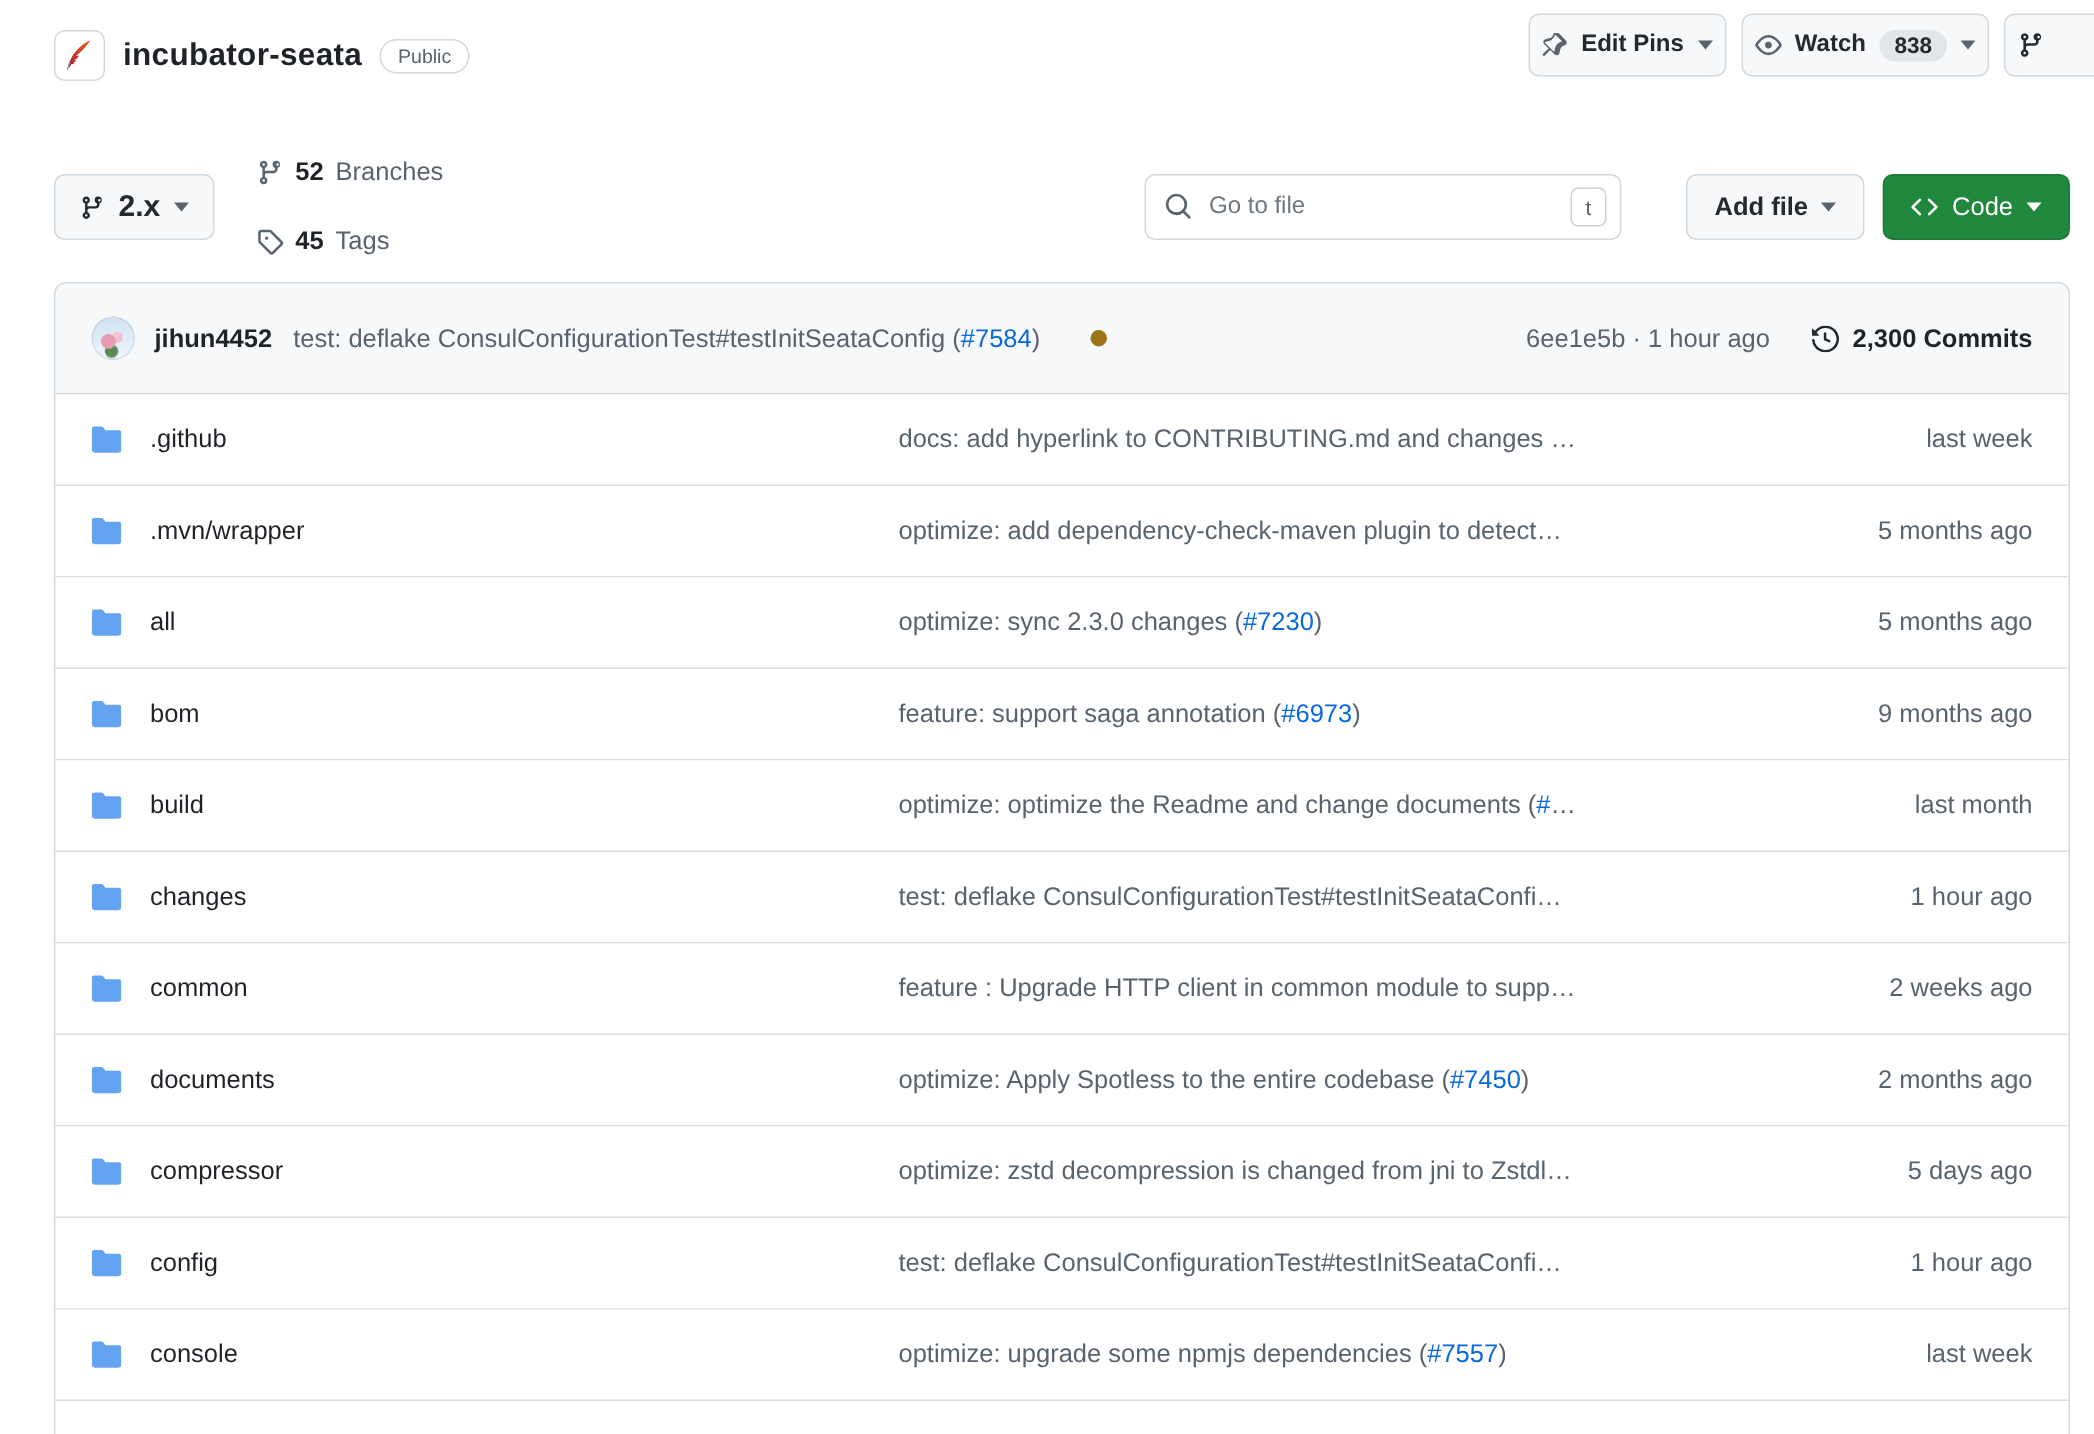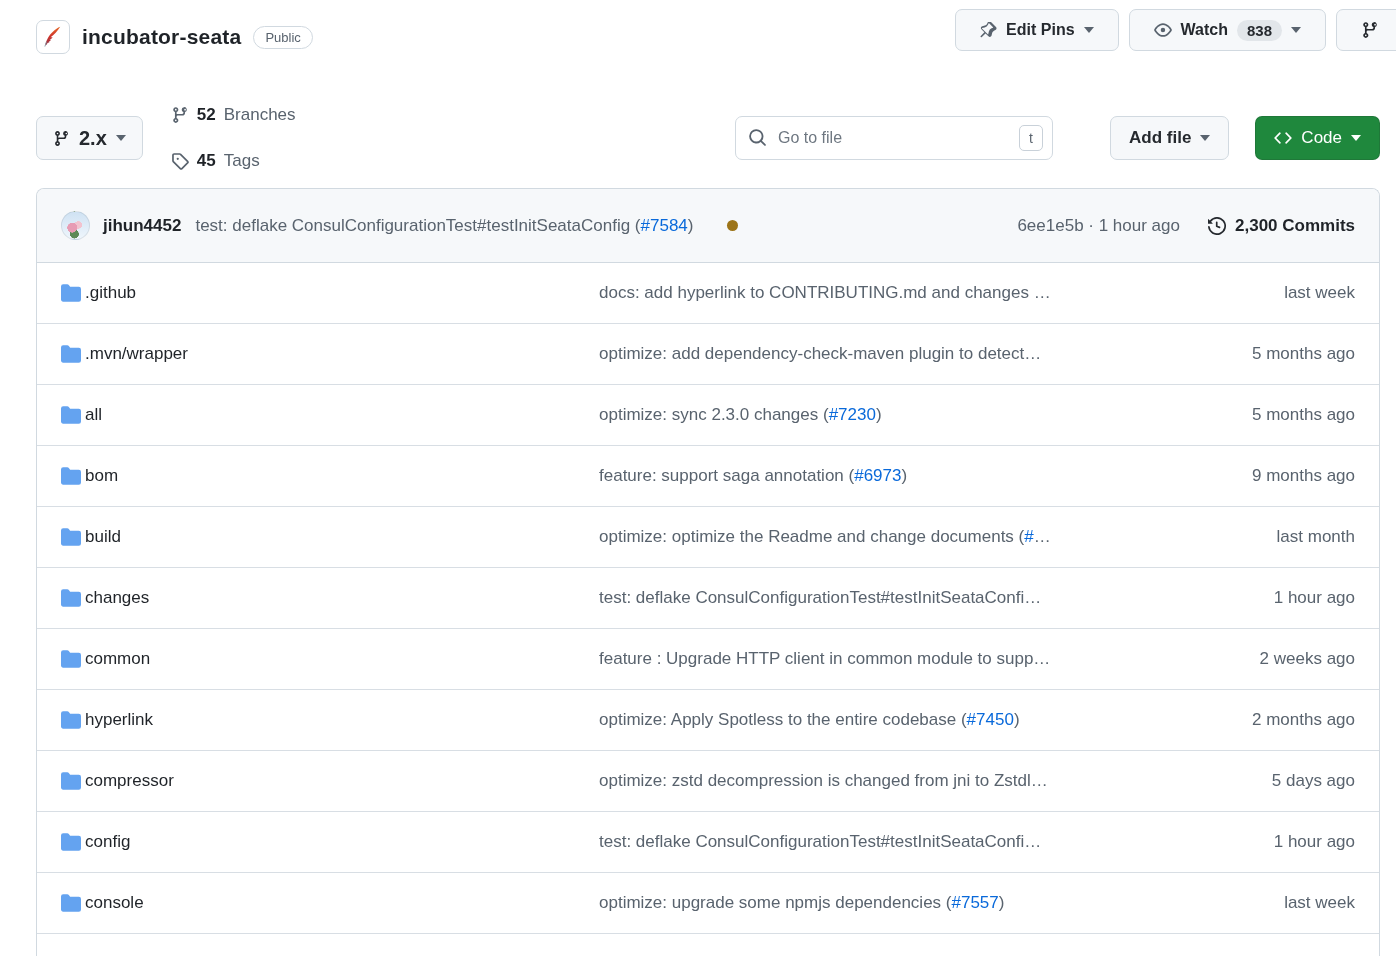--- a/index.html
+++ b/index.html
@@ -8,36 +8,36 @@
   .page { position:relative; width:1396px; padding:0 16px 0 36px; }
 
   
   .repo-header { position:relative; display:flex; align-items:center; padding-top:13px; height:61px; }
   .repo-logo { width:34px; height:34px; border:1px solid #d1d9e0; border-radius:7px;
     display:flex; align-items:center; justify-content:center; background:#fff; flex:0 0 auto; }
   .repo-title { font-size:21px; font-weight:700; margin-left:12px; letter-spacing:.2px; }
   .visibility-badge { margin-left:12px; font-size:13px; color:#59636e; border:1px solid #d1d9e0;
     border-radius:999px; padding:3px 11px; font-weight:400; }
   .header-actions { position:absolute; right:-74px; top:9px; display:flex; gap:10px; }
-  .btn { display:inline-flex; align-items:center; gap:9px; height:42px; padding:0 24px;
+  .btn { display:inline-flex; align-items:center; gap:9px; height:42px; padding:0 8px;
     background:#f6f8fa; border:1px solid #d1d9e0; border-radius:7px; font-size:16px; font-weight:600;
     color:#25292e; cursor:pointer; white-space:nowrap; }
   .btn svg { flex:0 0 auto; }
   .counter { background:#e2e6ea; border-radius:999px; padding:2px 10px; font-size:15px; font-weight:600; }
   .icon { fill:#59636e; }
   .icon-dark { fill:#25292e; }
 
   
   .toolbar { margin-top:55px; display:flex; align-items:center; height:44px; }
   .branch-btn { height:44px; border-radius:7px; padding:16px 16px; font-size:20px;text-align:center; }
   .branch-btn .label { font-weight:700; }
   .meta-links { display:flex; align-items:flex-start; margin-left:28px; gap:26px;flex-direction:column; }
   .meta-link { display:inline-flex; align-items:center; gap:8px; font-size:17px; color:#59636e; cursor:pointer; }
   .meta-link b { color:#1f2328; font-weight:700; }
-  .toolbar-right { margin-left:auto; display:flex; gap:26px; }
+  .toolbar-right { margin-left:auto; display:flex; gap:12px; }
   .goto-wrap { position:relative; width:318px; }
   .goto-input { width:318px; height:44px; border:1px solid #d1d9e0; border-radius:7px;
     padding:0 44px 0 42px; font-size:16px; color:#1f2328; background:#fff; outline:none;
     font-family:"Liberation Sans","DejaVu Sans",sans-serif; }
   .goto-input::placeholder { color:#6e7781; }
   .goto-search-icon { position:absolute; left:13px; top:12px; }
   .kbd { position:absolute; right:10px; top:9px; width:24px; height:26px; border:1px solid #c9d1d9;
     border-radius:5px; color:#59636e; font-size:14px; display:flex; align-items:center; justify-content:center; }
   .addfile-btn { height:44px; font-size:17px; font-weight:600; padding:0 18px;margin-left:31px; }
   .code-btn { height:44px; background:#1f883d; border:1px solid rgba(31,35,40,.15); color:#fff;
@@ -64,21 +64,21 @@
   .link-blue { color:#0969da; text-decoration:none; cursor:pointer; }
   .status-dot { width:11px; height:11px; border-radius:50%; background:#9c7418; margin-left:34px;
     flex:0 0 auto; cursor:pointer; }
   .commit-meta { margin-left:auto; font-size:17px; color:#59636e; white-space:nowrap; cursor:pointer; }
   .commits-count { display:flex; align-items:center; gap:9px; margin-left:28px; font-size:17px;
     font-weight:700; color:#1f2328; white-space:nowrap; cursor:pointer; }
 
   .row { height:61px; display:grid; grid-template-columns:538px minmax(0,1fr) 160px;
     align-items:center; padding:0 24px; border-bottom:1px solid #d8dee4; background:#fff; }
   .row:last-child { border-bottom:none; }
-  .cell-name { display:flex; align-items:center; gap:4px; overflow:hidden; }
+  .cell-name { display:flex; align-items:center; gap:19px; overflow:hidden; }
   .fname { font-size:17px; color:#1f2328; cursor:pointer; text-decoration:none; }
   .cell-msg { font-size:17px; color:#59636e; white-space:nowrap; overflow:hidden;
     text-overflow:ellipsis; padding-right:24px; cursor:pointer; }
   .cell-date { font-size:17px; color:#59636e; text-align:right; white-space:nowrap; }
   .row-partial { height:30px; border-bottom:none; }
   .folder { fill:#64a3f0; flex:0 0 auto; }
 </style>
 </head>
 <body>
 
@@ -284,21 +284,21 @@
           <a class="fname">common</a>
         </div>
       <div class="cell-msg"><span>feature : Upgrade HTTP client in common module to supp…</span><span class="link-blue"></span><span></span></div>
       <div class="cell-date">2 weeks ago</div>
     </div>
     <div class="row">
       <div class="cell-name">
           <svg class="folder" width="20" height="20" viewBox="0 0 16 16">
             <use href="#i-folder"></use>
           </svg>
-          <a class="fname">hyperlink</a>
+          <a class="fname">documents</a>
         </div>
       <div class="cell-msg"><span>optimize: Apply Spotless to the entire codebase (</span><span class="link-blue">#7450</span><span>)</span></div>
       <div class="cell-date">2 months ago</div>
     </div>
     <div class="row">
       <div class="cell-name">
           <svg class="folder" width="20" height="20" viewBox="0 0 16 16">
             <use href="#i-folder"></use>
           </svg>
           <a class="fname">compressor</a>

